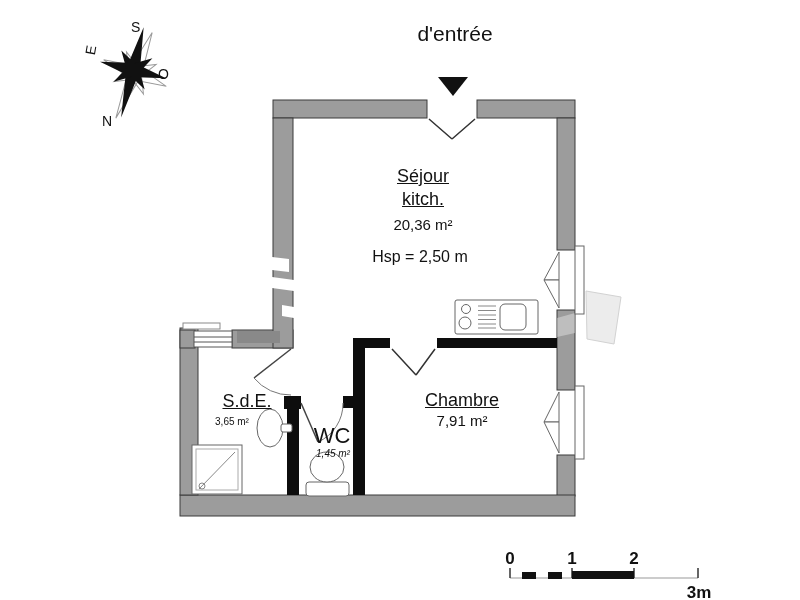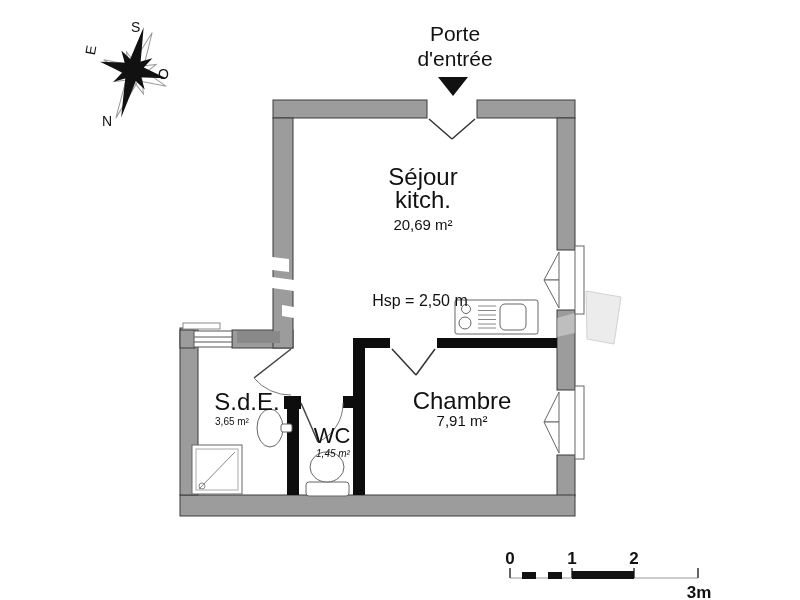--- a/index.html
+++ b/index.html
@@ -1,23 +1,23 @@
 <!DOCTYPE html>
 <html><head>
 <meta charset="utf-8">
 <style>
   html,body{margin:0;padding:0;background:#fff;}
   .plan{position:relative;width:800px;height:600px;background:#ffffff;overflow:hidden;
         font-family:"Liberation Sans", sans-serif;color:#111;}
   .plan svg.draw{position:absolute;left:0;top:0;}
   .label{position:absolute;text-align:center;white-space:nowrap;}
-  .room-name{font-size:24px;line-height:23px;}
+  .room-name{font-size:18px;line-height:23px;text-decoration:underline;}
   .room-area{font-size:15px;}
   .small-area{font-size:10px;}
-  .hsp{font-size:16px;margin-top:44px;}
+  .hsp{font-size:16px;}
   .entrance{font-size:21px;line-height:25px;}
   .wc-name{font-size:22px;}
   .compass-letter{position:absolute;font-size:14px;}
   .scale-num{position:absolute;font-size:17px;font-weight:700;text-align:center;}
 </style>
 </head>
 <body>
 
 <div class="plan">
 
@@ -141,29 +141,28 @@
       </g>
       <g fill="#111" stroke="none">
         <rect x="522" y="572" width="14" height="7"></rect>
         <rect x="548" y="572" width="14" height="7"></rect>
         <rect x="572" y="571" width="62" height="8"></rect>
       </g>
     </g>
   </svg>
 
   <div class="label entrance" style="left:393px;top:21px;width:124px;">
-    <div>Porte</div>
     <div>d'entrée</div>
   </div>
 
   <div class="label room-name" style="left:361px;top:165px;width:124px;">
     <div>Séjour</div>
     <div>kitch.</div>
   </div>
-  <div class="label room-area" style="left:361px;top:216px;width:124px;">20,69 m²</div>
+  <div class="label room-area" style="left:361px;top:216px;width:124px;">20,36 m²</div>
   <div class="label hsp" style="left:353px;top:248px;width:134px;">Hsp = 2,50 m</div>
 
   <div class="label room-name" style="left:400px;top:389px;width:124px;">Chambre</div>
   <div class="label room-area" style="left:400px;top:412px;width:124px;">7,91 m²</div>
 
   <div class="label room-name" style="left:206px;top:390px;width:82px;">S.d.E.</div>
   <div class="label small-area" style="left:191px;top:416px;width:82px;">3,65 m²</div>
 
   <div class="label wc-name" style="left:302px;top:423px;width:60px;">WC</div>
   <div class="label small-area" style="left:292px;top:448px;width:82px;font-style:italic;">1,45 m²</div>

